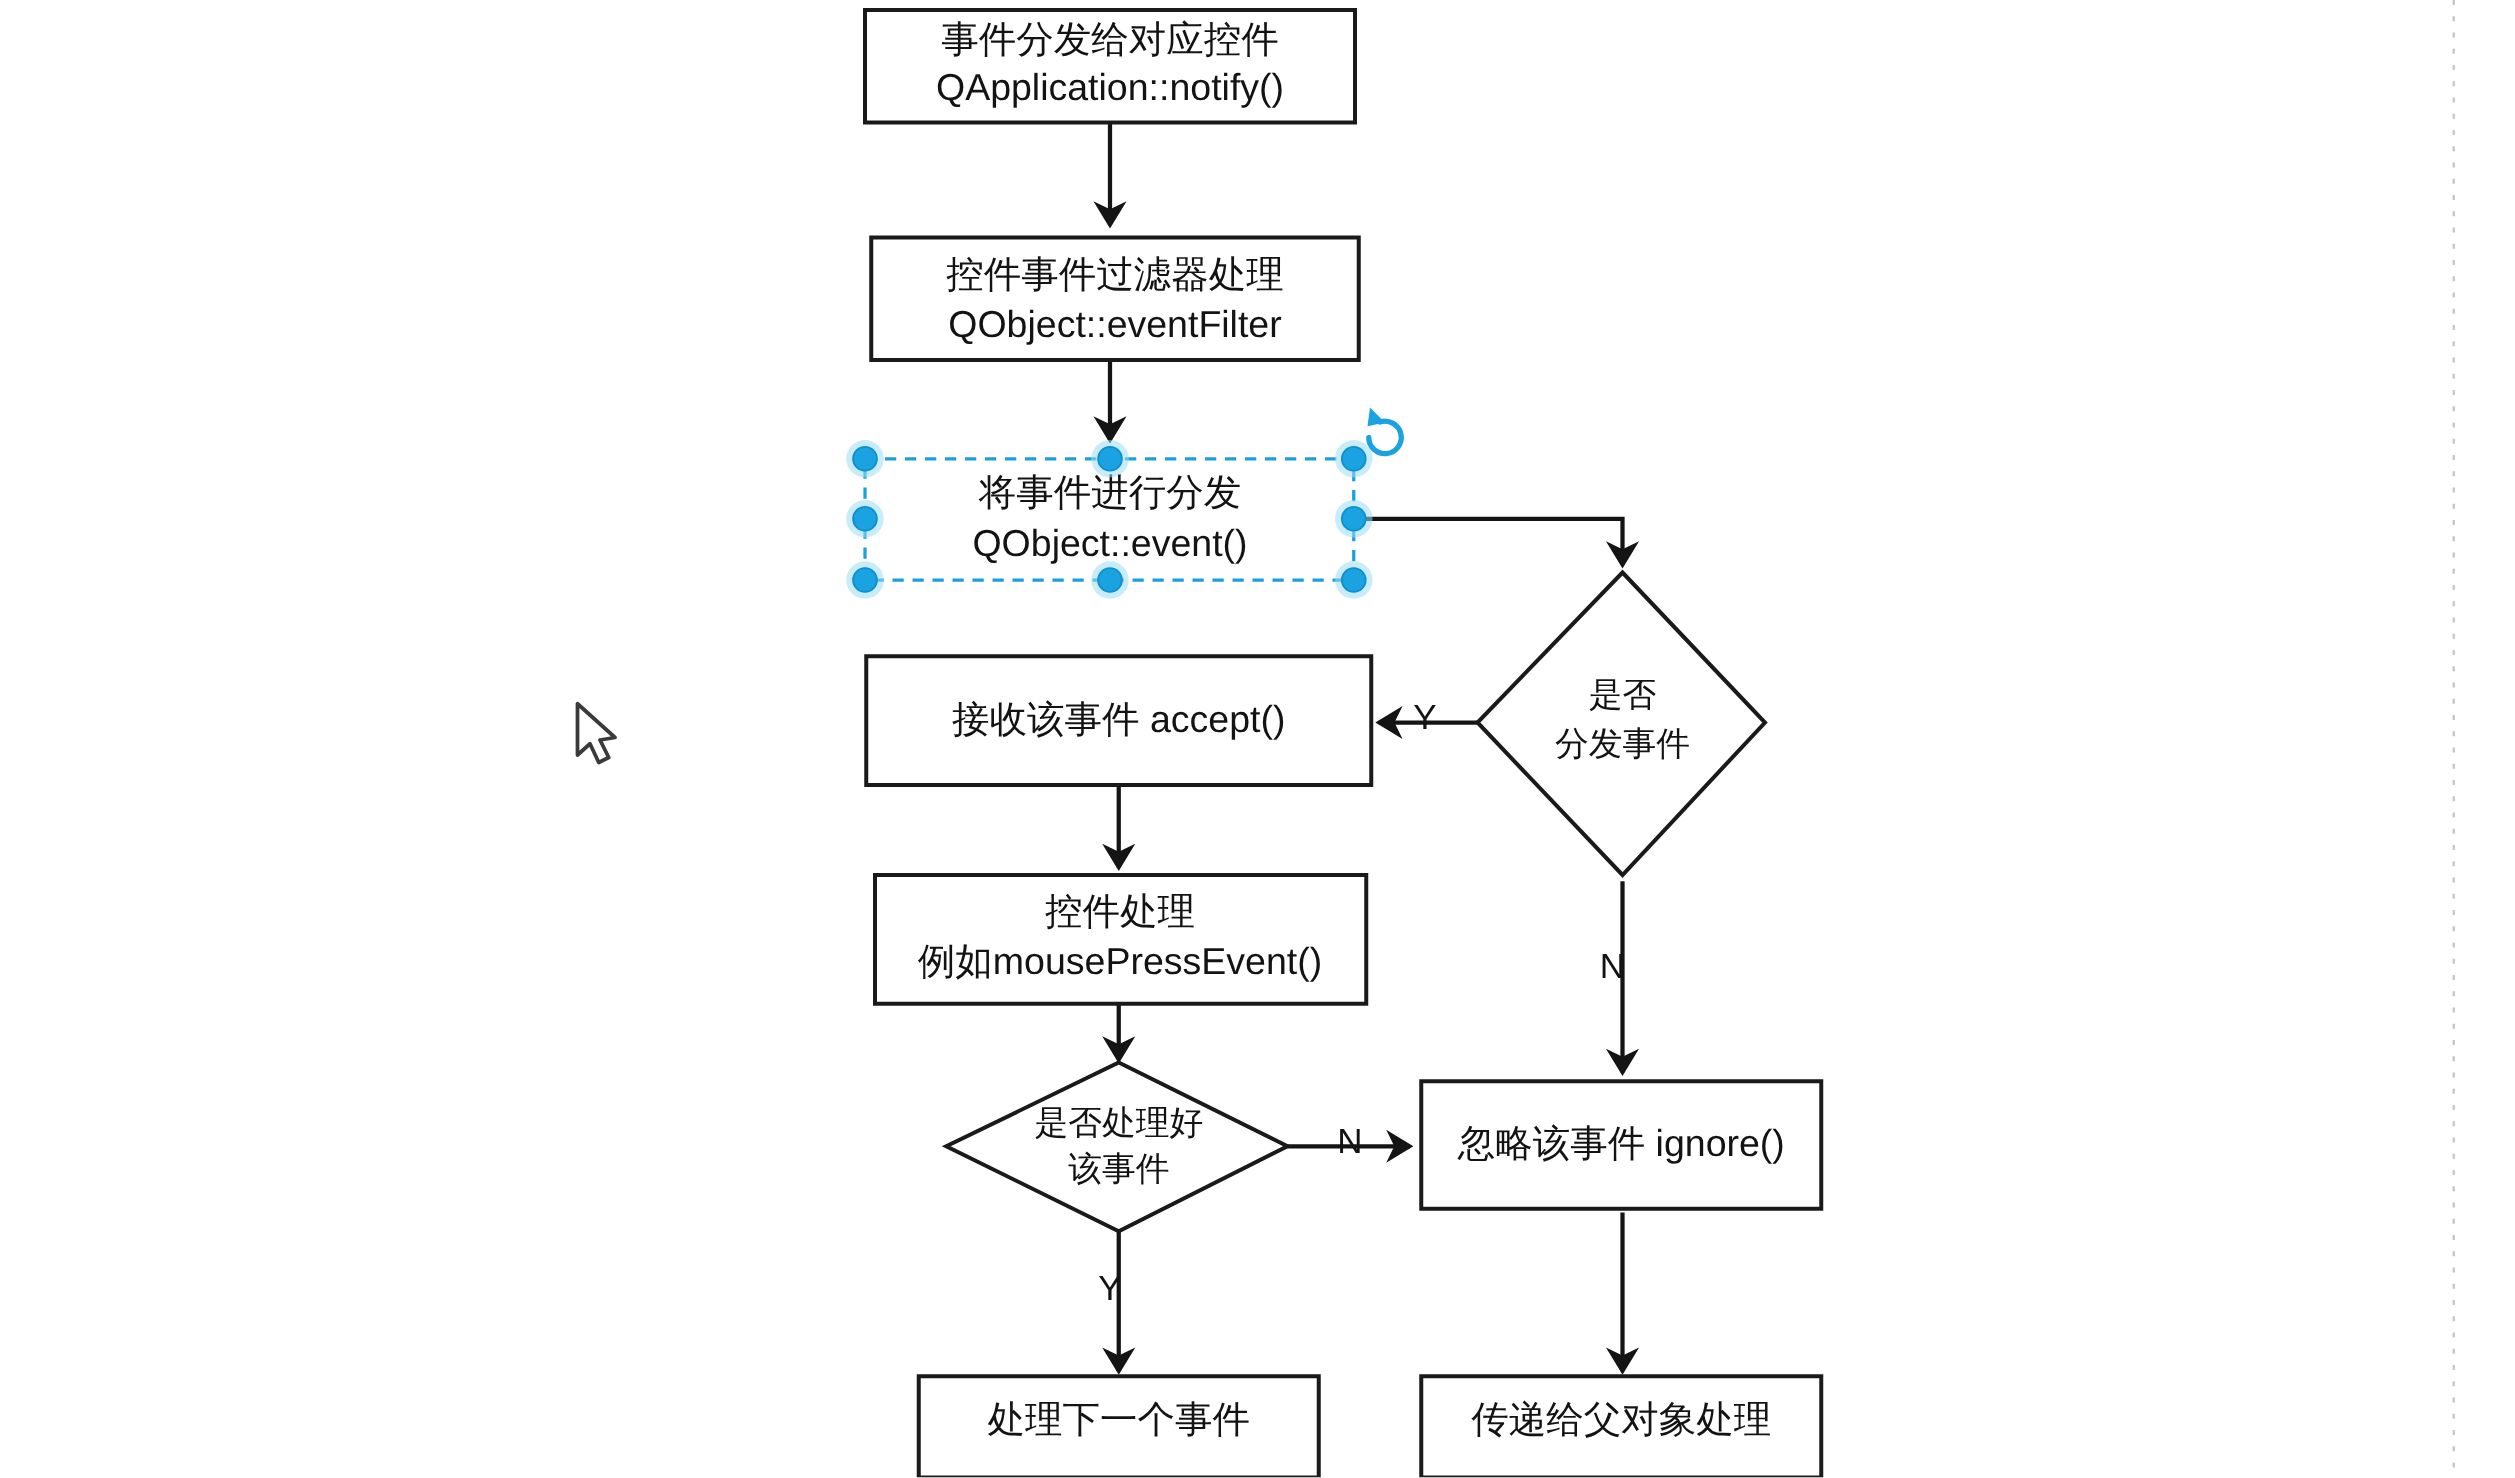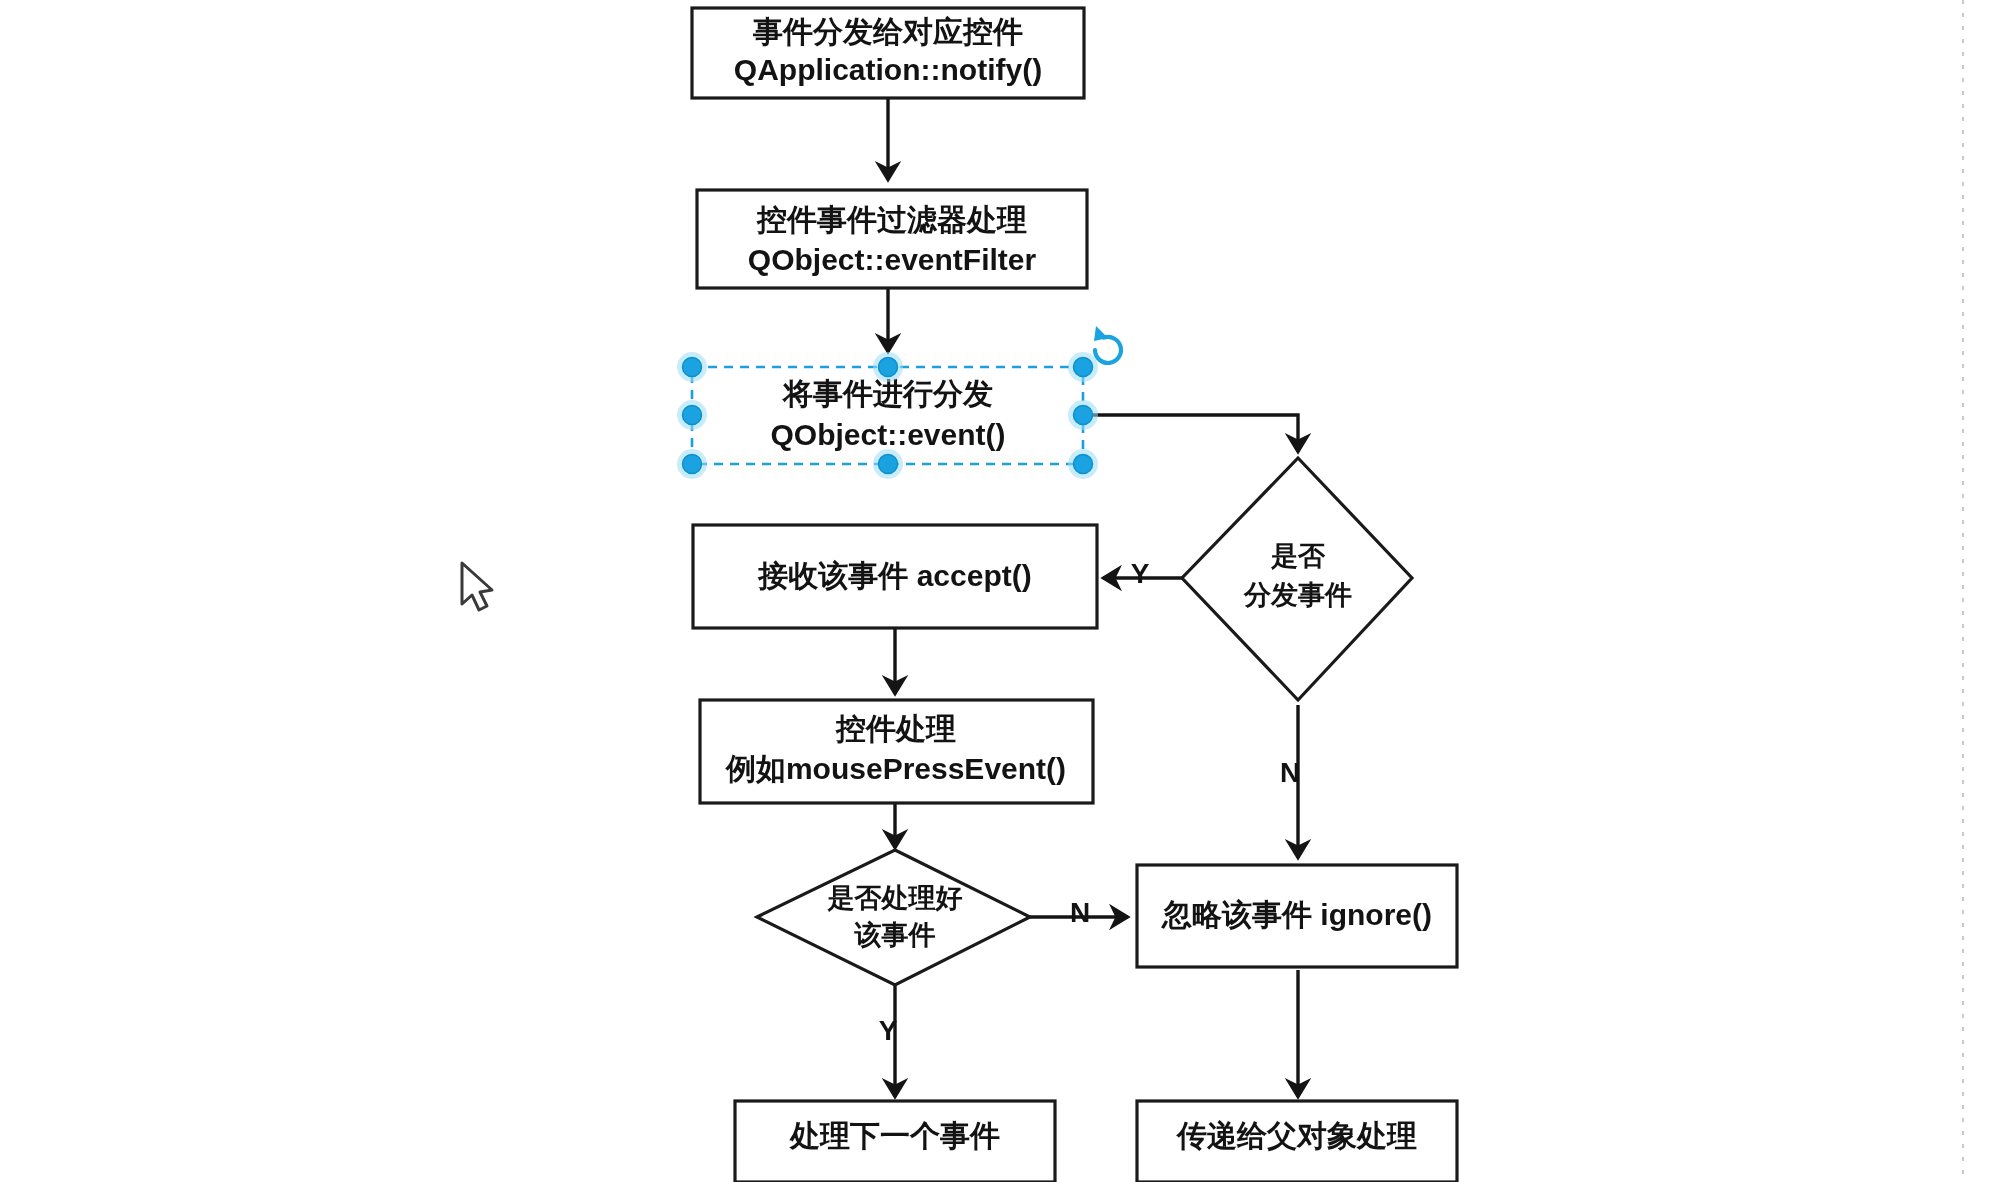--- a/index.html
+++ b/index.html
@@ -10,21 +10,20 @@
   }
   body {
     font-family: "Liberation Sans", "DejaVu Sans", sans-serif;
   }
   #canvas {
     position: relative;
     width: 2012px;
     height: 1182px;
     background: #ffffff;
     overflow: hidden;
-    font-weight: bold;
   }
   #diagram-svg {
     position: absolute;
     left: 0;
     top: 0;
     width: 2012px;
     height: 1182px;
   }
   .node-box {
     fill: #ffffff;

